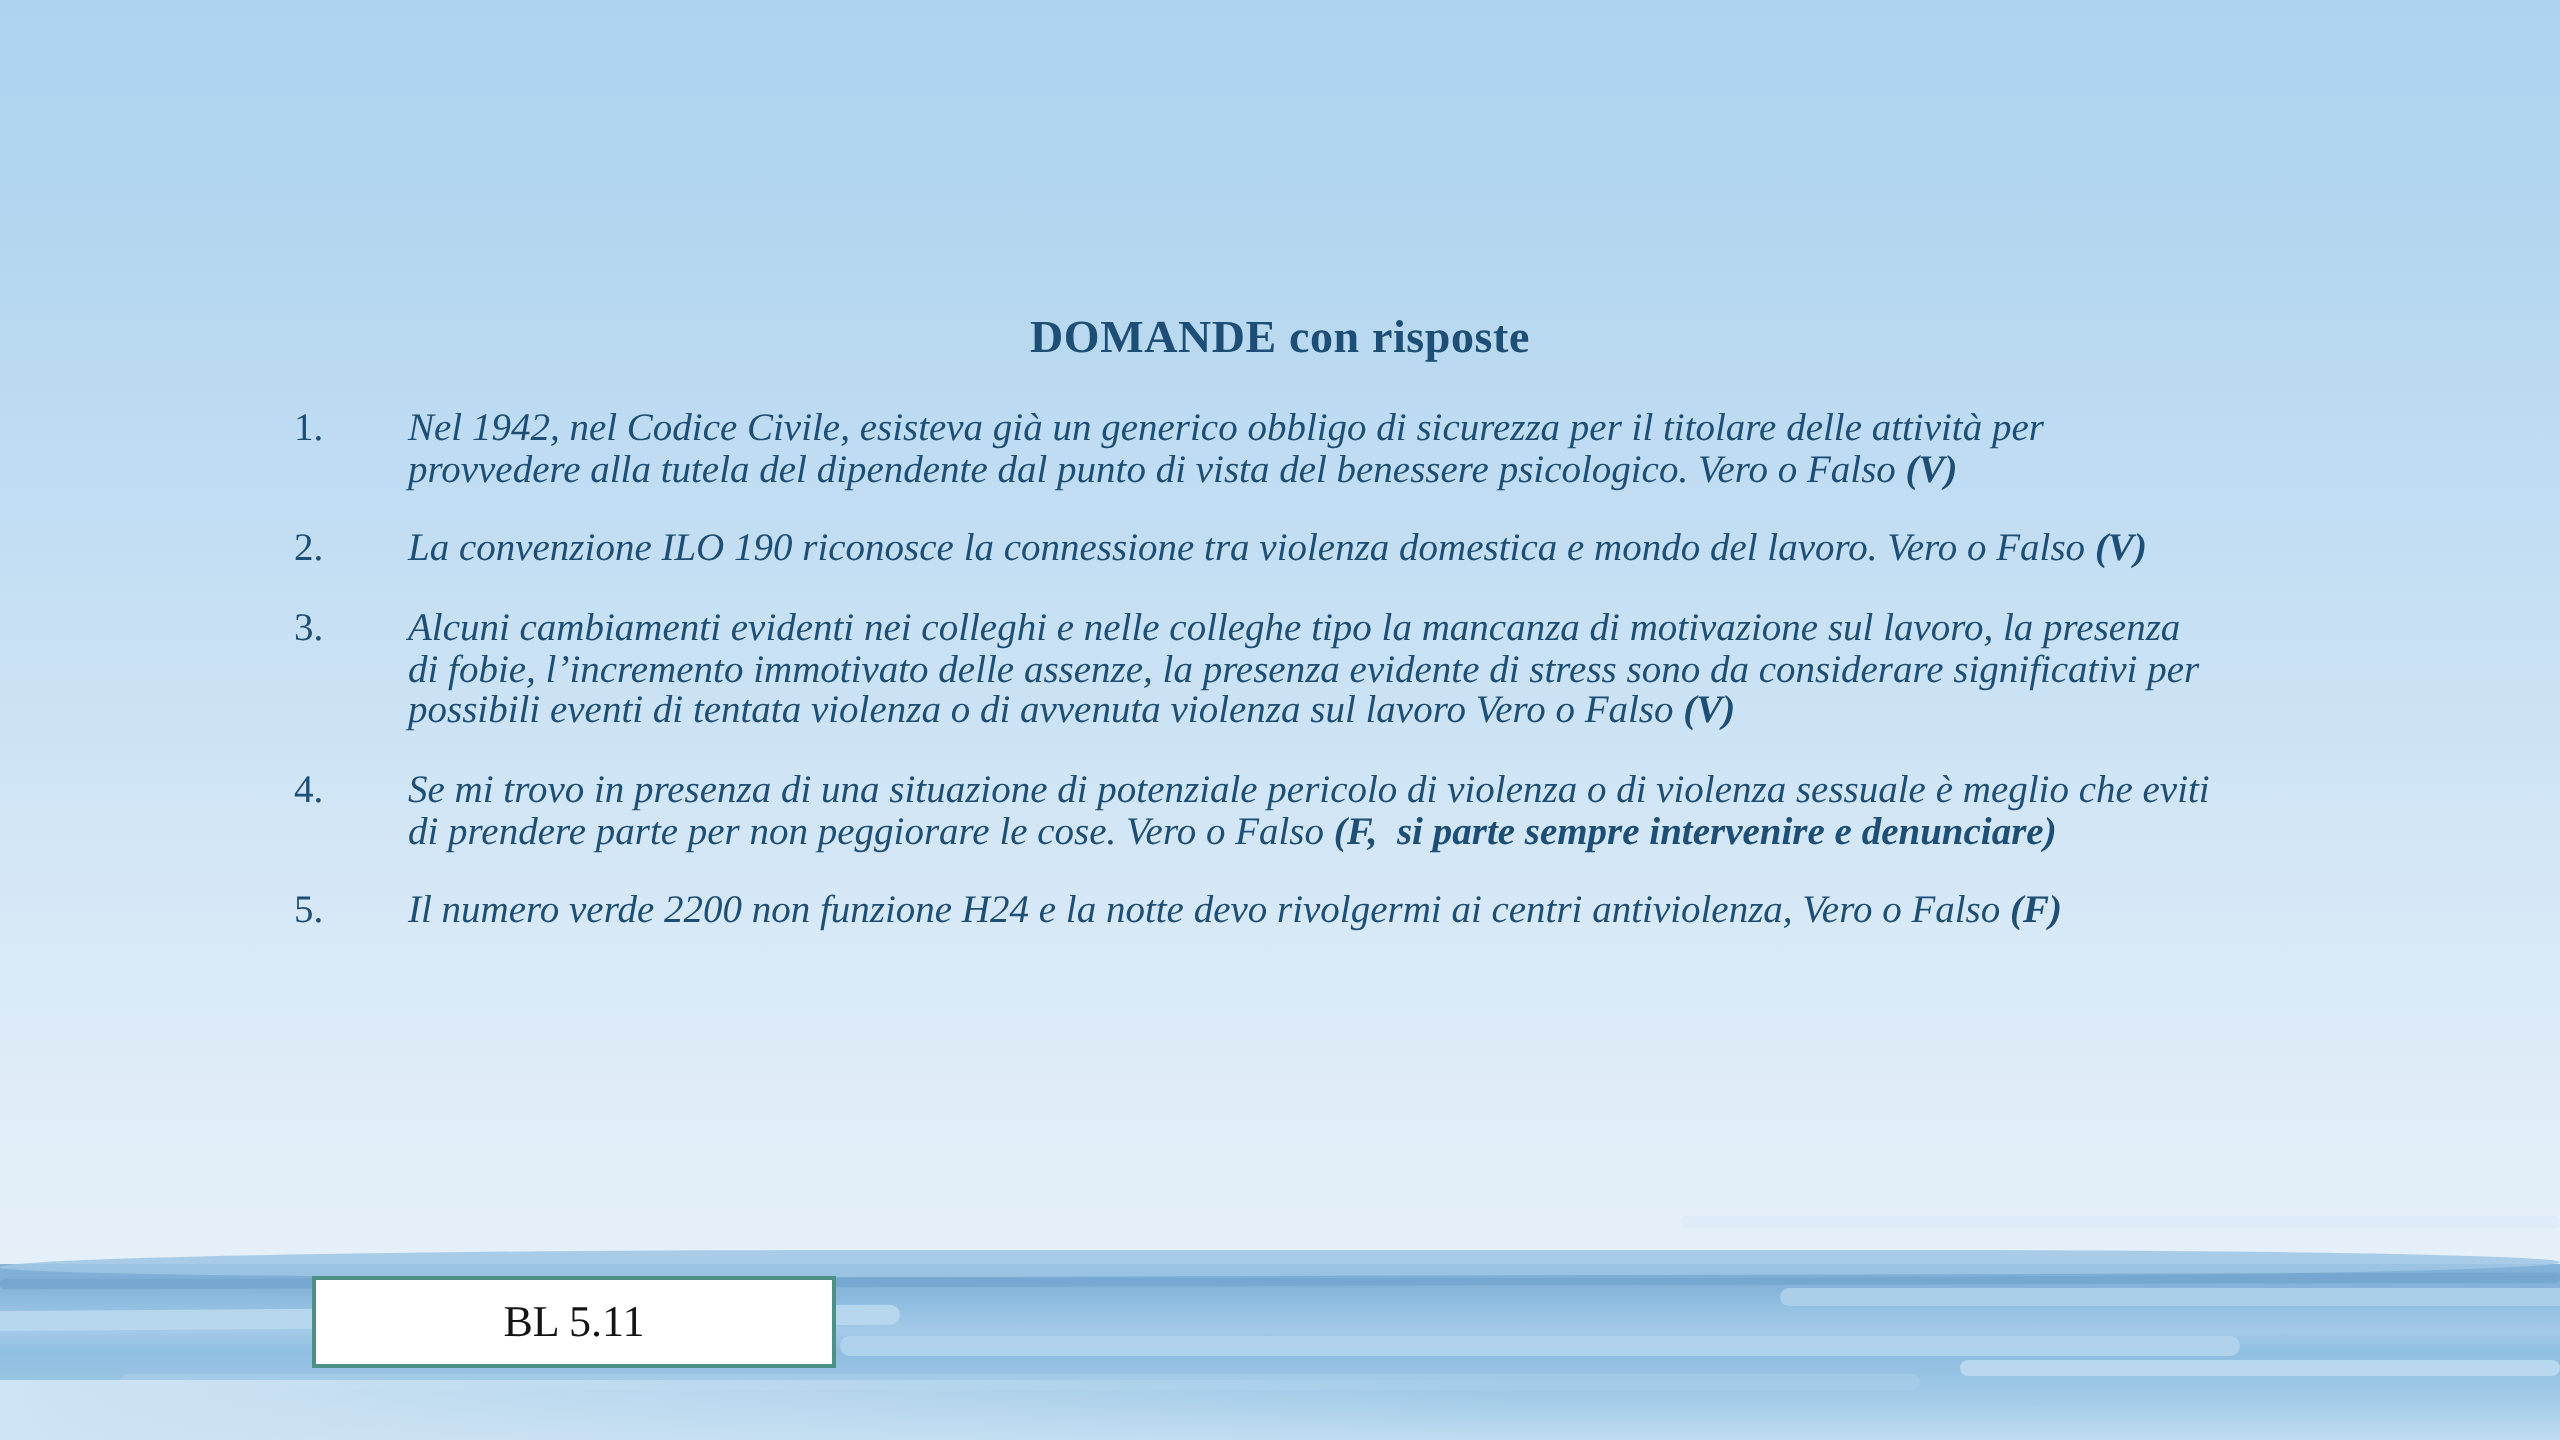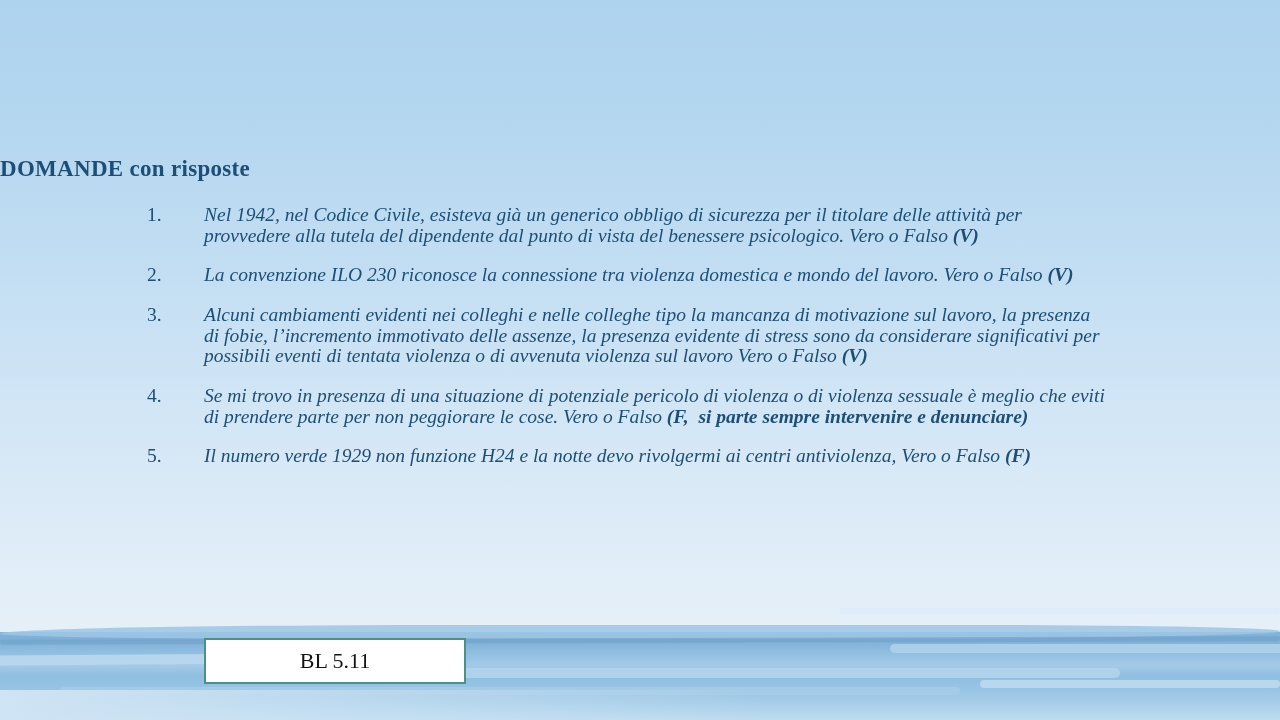--- a/index.html
+++ b/index.html
@@ -43,38 +43,38 @@
     background: linear-gradient(90deg, #cfe4f4, rgba(207,228,244,0));
   }
   .sky-streak {
     position: absolute; left: 840px; top: 608px; width: 440px; height: 6px;
     background: #dcebf7; border-radius: 6px; opacity: .9;
   }
 
   
   .title {
     position: absolute; top: 156px; left: 0; width: 1280px;
-    text-align: left; font-size: 23px; font-weight: bold;
+    text-align: center; font-size: 23px; font-weight: bold;
     color: #1d4e76; letter-spacing: 0.3px;
   }
   .questions {
     position: absolute; top: 205px; left: 147px; width: 990px;
     color: #1d4e76; font-size: 19.5px; line-height: 1.06;
   }
   .q-item { display: flex; margin-bottom: 19px; }
   .q-num { width: 57px; flex-shrink: 0; }
   .q-body { flex: 1 1 auto; max-width: 905px; font-style: italic; }
   .q-answer { font-weight: bold; white-space: pre-wrap; }
 
   
   .badge {
     position: absolute; left: 156px; top: 638px; width: 258px; height: 42px;
     background: #ffffff; border: 2px solid #4d9186;
     display: flex; align-items: center; justify-content: center;
-    font-size: 22px; color: #141414; margin-left: 48px;
+    font-size: 22px; color: #141414;
   }
 </style>
 </head>
 <body>
 
 <div class="slide">
 
   <div class="sky-streak"></div>
 
   <div class="water">
@@ -92,36 +92,36 @@
 
   <div class="questions">
 
     <div class="q-item">
       <div class="q-num">1.</div>
       <div class="q-body"><span>Nel 1942, nel Codice Civile,  esisteva già un generico obbligo di sicurezza per il titolare delle attività per provvedere alla tutela del dipendente dal punto di vista del benessere psicologico. Vero o Falso </span><span class="q-answer">(V)</span></div>
     </div>
 
     <div class="q-item">
       <div class="q-num">2.</div>
-      <div class="q-body"><span>La convenzione ILO 230 riconosce la connessione tra violenza domestica e mondo del lavoro. Vero o Falso </span><span class="q-answer">(V)</span></div>
+      <div class="q-body"><span>La convenzione ILO 190 riconosce la connessione tra violenza domestica e mondo del lavoro. Vero o Falso </span><span class="q-answer">(V)</span></div>
     </div>
 
     <div class="q-item">
       <div class="q-num">3.</div>
       <div class="q-body"><span>Alcuni cambiamenti evidenti nei colleghi e nelle colleghe tipo la mancanza di motivazione sul lavoro, la presenza di fobie, l’incremento immotivato delle assenze, la presenza evidente di stress sono da considerare significativi per possibili eventi di tentata violenza o di avvenuta violenza sul lavoro Vero o Falso </span><span class="q-answer">(V)</span></div>
     </div>
 
     <div class="q-item">
       <div class="q-num">4.</div>
       <div class="q-body"><span>Se mi trovo in presenza di una situazione di potenziale pericolo di violenza o di violenza sessuale è meglio che eviti di prendere parte per non peggiorare le cose. Vero o Falso  </span><span class="q-answer">(F,  si parte sempre intervenire e denunciare)</span></div>
     </div>
 
     <div class="q-item">
       <div class="q-num">5.</div>
-      <div class="q-body"><span>Il numero verde 1929 non funzione H24 e la notte devo rivolgermi ai centri antiviolenza, Vero o Falso </span><span class="q-answer">(F)</span></div>
+      <div class="q-body"><span>Il numero verde 2200 non funzione H24 e la notte devo rivolgermi ai centri antiviolenza, Vero o Falso </span><span class="q-answer">(F)</span></div>
     </div>
 
   </div>
 
   <div class="badge">
     <span>BL 5.11</span>
   </div>
 
 </div>
 

